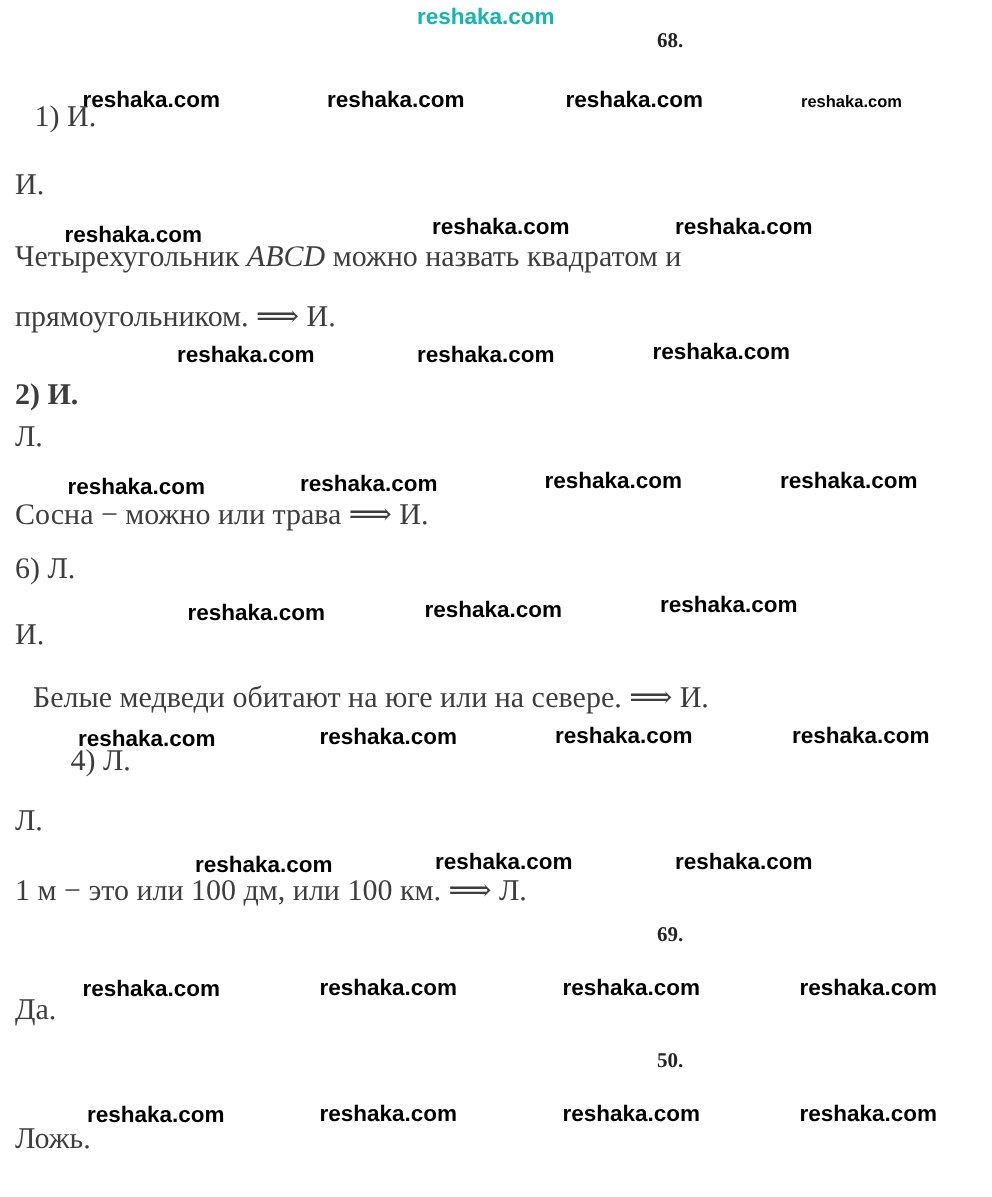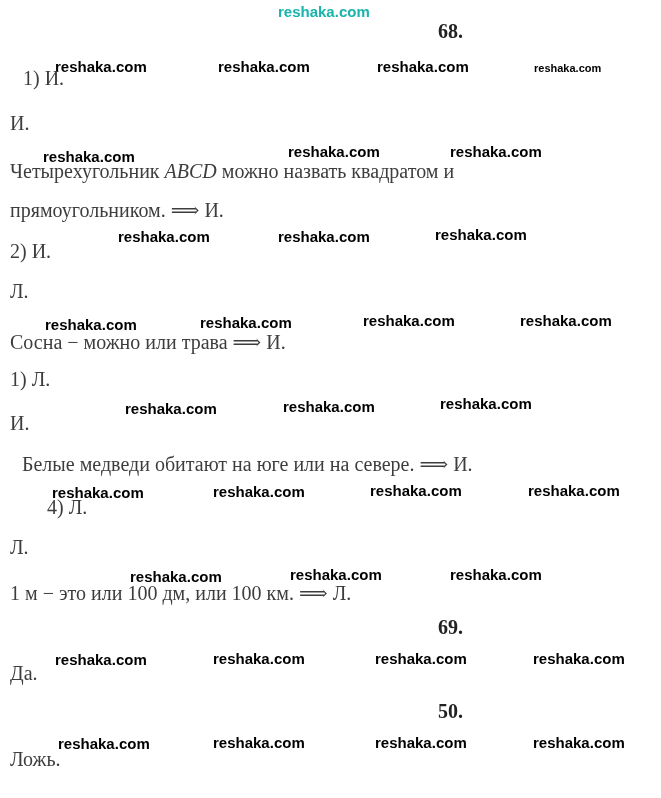--- a/index.html
+++ b/index.html
@@ -16,21 +16,21 @@
     left: 10px;
     font-family: "Liberation Serif", "DejaVu Serif", serif;
     font-size: 20px;
     color: #3d3d3d;
     white-space: nowrap;
   }
   .num {
     position: absolute;
     left: 438px;
     font-family: "Liberation Serif", "DejaVu Serif", serif;
-    font-size: 20px;
+    font-size: 14px;
     font-weight: bold;
     color: #222222;
   }
   .wm {
     position: absolute;
     font-family: "Liberation Sans", "DejaVu Sans", sans-serif;
     font-weight: bold;
     font-size: 15px;
     color: #000000;
     white-space: nowrap;
@@ -64,31 +64,31 @@
   <span class="wm" style="left:288px; top:143px;">reshaka.com</span>
   <span class="wm" style="left:450px; top:143px;">reshaka.com</span>
 
   <span class="t" style="top:160px;"><span>Четырехугольник </span><span class="var">ABCD</span><span> можно назвать квадратом и</span></span>
   <span class="t" style="top:198px;">прямоугольником. ⟹ И.</span>
 
   <span class="wm" style="left:118px; top:228px;">reshaka.com</span>
   <span class="wm" style="left:278px; top:228px;">reshaka.com</span>
   <span class="wm" style="left:435px; top:226px;">reshaka.com</span>
 
-  <span class="t" style="top:240px;">2) И.</span>
+  <span class="t" style="top:252px;font-weight:bold;">2) И.</span>
   <span class="t" style="top:280px;">Л.</span>
 
   <span class="wm" style="left:45px;  top:316px;">reshaka.com</span>
   <span class="wm" style="left:200px; top:314px;">reshaka.com</span>
   <span class="wm" style="left:363px; top:312px;">reshaka.com</span>
   <span class="wm" style="left:520px; top:312px;">reshaka.com</span>
 
   <span class="t" style="top:330px;">Сосна − можно или трава ⟹ И.</span>
 
-  <span class="t" style="top:368px;">1) Л.</span>
+  <span class="t" style="top:368px;">6) Л.</span>
 
   <span class="wm" style="left:125px; top:400px;">reshaka.com</span>
   <span class="wm" style="left:283px; top:398px;">reshaka.com</span>
   <span class="wm" style="left:440px; top:395px;">reshaka.com</span>
 
   <span class="t" style="top:412px;">И.</span>
   <span class="t" style="top:452px;margin-left:12px;">Белые медведи обитают на юге или на севере. ⟹ И.</span>
 
   <span class="wm" style="left:52px;  top:484px;">reshaka.com</span>
   <span class="wm" style="left:213px; top:483px;">reshaka.com</span>

